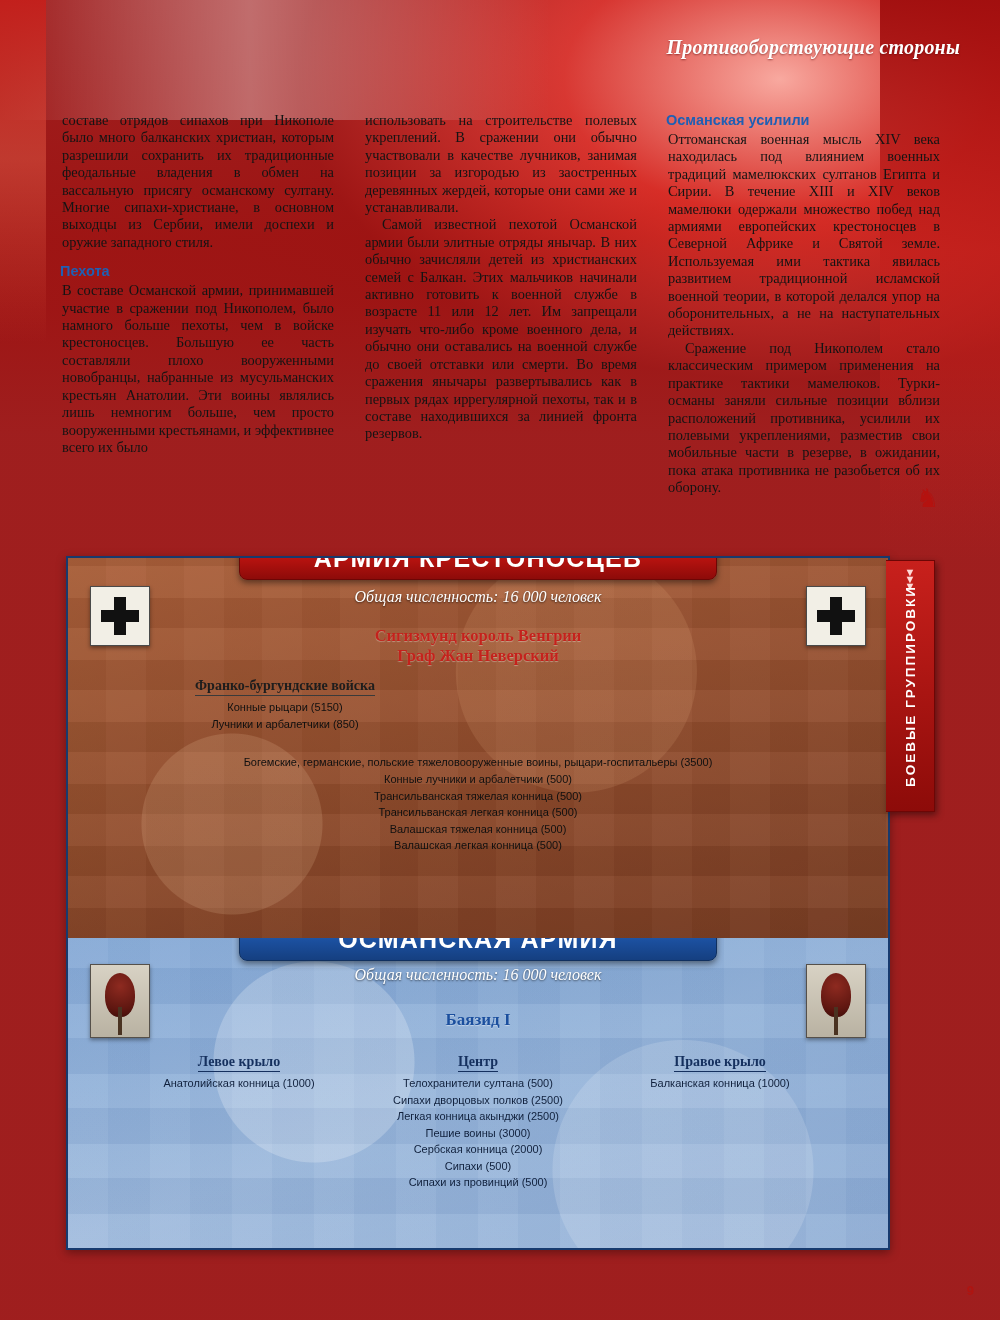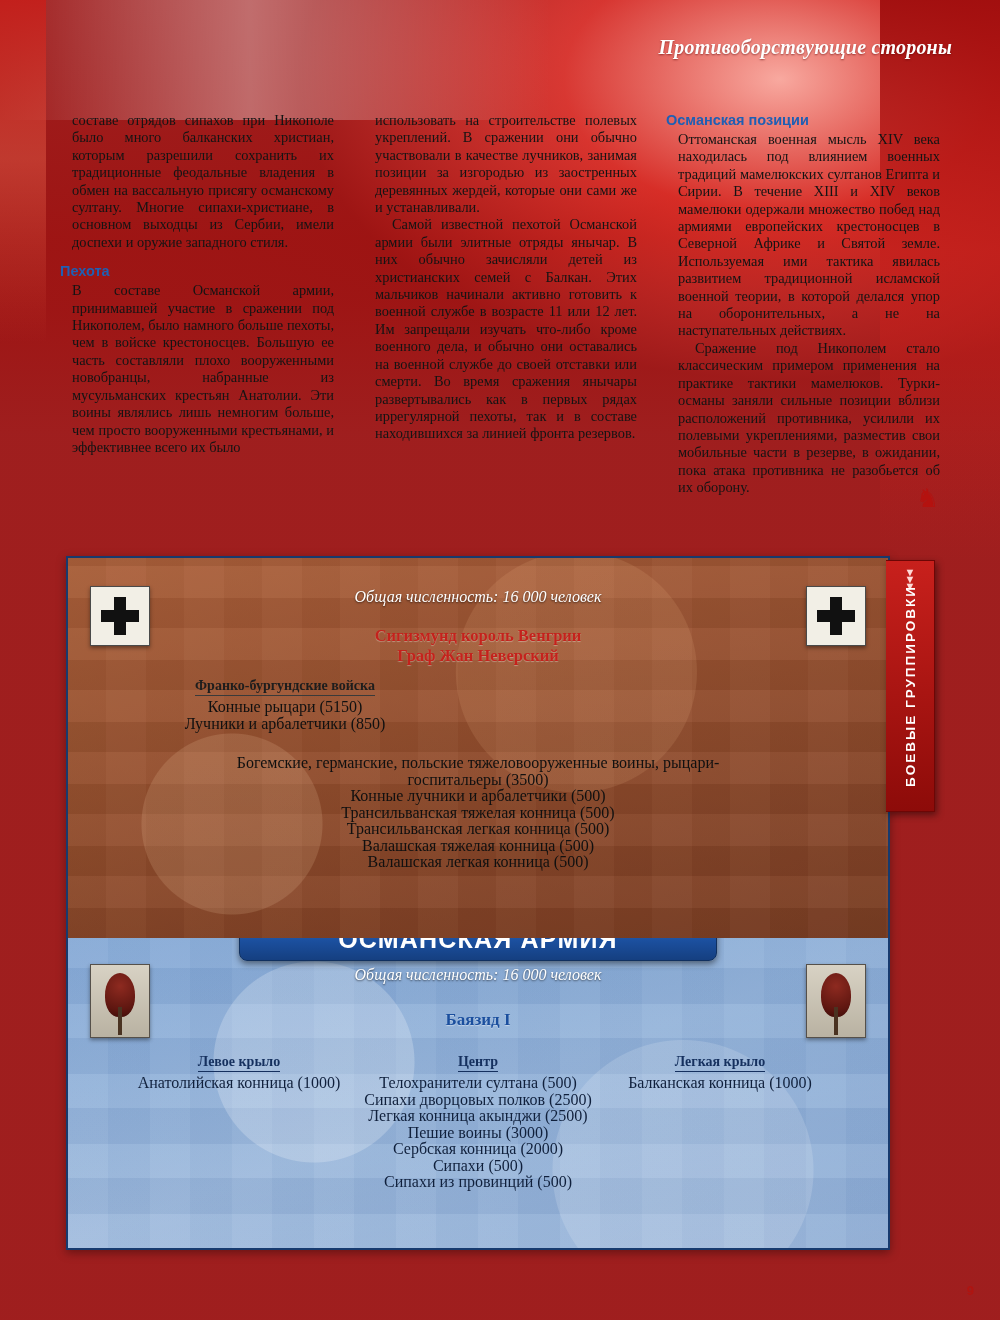--- a/index.html
+++ b/index.html
@@ -25,35 +25,35 @@
     position:absolute;right:0;top:0;width:120px;height:560px;
     background:linear-gradient(180deg, rgba(160,14,14,.95) 0%, rgba(196,32,28,.75) 45%, rgba(255,255,255,0) 100%);
   }
   .left-band{
     position:absolute;left:0;top:0;width:46px;height:1320px;
     background:linear-gradient(180deg, rgba(196,32,28,.95) 0%, rgba(226,90,70,.5) 12%, rgba(255,255,255,0) 26%);
   }
 
   
   .header{
-    position:absolute;top:36px;right:48px;
+    position:absolute;top:36px;right:40px;
     font-family:"Liberation Serif", serif;
     font-style:italic;font-weight:bold;font-size:20px;color:#ffffff;
     letter-spacing:.2px;
     text-shadow:0 1px 2px rgba(90,0,0,.55);
   }
 
   
   .columns{
     position:absolute;left:60px;top:112px;width:880px;height:410px;
     display:flex;gap:29px;
   }
   .col{width:274px;}
   .col p{
-    margin:0 0 0 12px;
+    margin:0 0 0 2px;
     font-size:14.4px;line-height:17.4px;text-align:justify;
     color:#141414;text-indent:17px;
     hyphens:auto;
   }
   .col p.first{text-indent:0;}
   .sub-head{
     color:#1f5fb4;font-family:"Liberation Sans", sans-serif;
     font-weight:bold;font-size:14.5px;margin:12px 0 3px 0;
   }
   .sub-head.first{margin-top:0;}
@@ -131,21 +131,21 @@
   .leader-red{color:#c4221c;text-shadow:0 1px 1px rgba(255,255,255,.35);}
   .leader-blue{color:#1b4f9e;text-shadow:0 1px 1px rgba(255,255,255,.45);}
 
   .group{position:absolute;z-index:5;text-align:center;}
   .group .g-title{
     font-family:"Liberation Serif", serif;font-weight:bold;font-size:14px;
     color:#1d1d1d;border-bottom:1px solid #3a3a3a;display:inline-block;
     padding-bottom:1px;margin-bottom:3px;
   }
   .group .g-line{
-    font-family:Liberation Serif, serif;font-size:16px;
+    font-family:Liberation Sans, sans-serif;font-size:11px;
     color:#101010;line-height:16.5px;white-space:nowrap;
   }
   .ott .group .g-title{color:#15305e;border-bottom-color:#15305e;}
   .ott .group .g-line{color:#10203c;}
 
   
   .flag{
     position:absolute;width:58px;height:58px;background:#f2efe6;
     border:1px solid #4a4a4a;z-index:6;display:flex;align-items:center;justify-content:center;
     box-shadow:0 2px 4px rgba(0,0,0,.4);
@@ -211,31 +211,32 @@
     <div class="sub-head">Пехота</div>
     <p class="first">В составе Османской армии, принимавшей участие в сражении под Никополем, было намного больше пехоты, чем в войске крестоносцев. Большую ее часть составляли плохо вооруженными новобранцы, набранные из мусульманских крестьян Анатолии. Эти воины являлись лишь немногим больше, чем просто вооруженными крестьянами, и эффективнее всего их было</p>
   </div>
 
   <div class="col">
     <p class="first">использовать на строительстве полевых укреплений. В сражении они обычно участвовали в качестве лучников, занимая позиции за изгородью из заостренных деревянных жердей, которые они сами же и устанавливали.</p>
     <p>Самой известной пехотой Османской армии были элитные отряды янычар. В них обычно зачисляли детей из христианских семей с Балкан. Этих мальчиков начинали активно готовить к военной службе в возрасте 11 или 12 лет. Им запрещали изучать что-либо кроме военного дела, и обычно они оставались на военной службе до своей отставки или смерти. Во время сражения янычары развертывались как в первых рядах иррегулярной пехоты, так и в составе находившихся за линией фронта резервов.</p>
   </div>
 
   <div class="col">
-    <div class="sub-head first">Османская позиции</div>
+    <div class="sub-head first">Османская усилили</div>
     <p class="first">Оттоманская военная мысль XIV века находилась под влиянием военных традиций мамелюкских султанов Египта и Сирии. В течение XIII и XIV веков мамелюки одержали множество побед над армиями европейских крестоносцев в Северной Африке и Святой земле. Используемая ими тактика явилась развитием традиционной исламской военной теории, в которой делался упор на оборонительных, а не на наступательных действиях.</p>
     <p>Сражение под Никополем стало классическим примером применения на практике тактики мамелюков. Турки-османы заняли сильные позиции вблизи расположений противника, усилили их полевыми укреплениями, разместив свои мобильные части в резерве, в ожидании, пока атака противника не разобьется об их оборону.</p>
   </div>
 </div>
 
 <div class="knight">♞</div>
 
 <div class="chart">
 
   <div class="crus">
+    <div class="banner banner-red">АРМИЯ КРЕСТОНОСЦЕВ</div>
 
     <div class="flag" style="left:22px;top:28px;">
       <div class="cross"></div>
     </div>
     <div class="flag" style="right:22px;top:28px;">
       <div class="cross"></div>
     </div>
 
     <div class="total" style="top:30px;">Общая численность: 16 000 человек</div>
 
@@ -284,21 +285,21 @@
       <div class="g-line"><span>Телохранители султана</span> (<span>500</span>)</div>
       <div class="g-line"><span>Сипахи дворцовых полков</span> (<span>2500</span>)</div>
       <div class="g-line"><span>Легкая конница акынджи</span> (<span>2500</span>)</div>
       <div class="g-line"><span>Пешие воины</span> (<span>3000</span>)</div>
       <div class="g-line"><span>Сербская конница</span> (<span>2000</span>)</div>
       <div class="g-line"><span>Сипахи</span> (<span>500</span>)</div>
       <div class="g-line"><span>Сипахи из провинций</span> (<span>500</span>)</div>
     </div>
 
     <div class="group" style="right:48px;top:114px;width:240px;">
-      <div class="g-title">Легкая крыло</div>
+      <div class="g-title">Правое крыло</div>
       <div class="g-line"><span>Балканская конница</span> (<span>1000</span>)</div>
     </div>
   </div>
 </div>
 
 <div class="side-tab">
   <div class="chev">▼<br>▼<br>▼</div>
   <div class="vtext">БОЕВЫЕ ГРУППИРОВКИ</div>
 </div>
 

